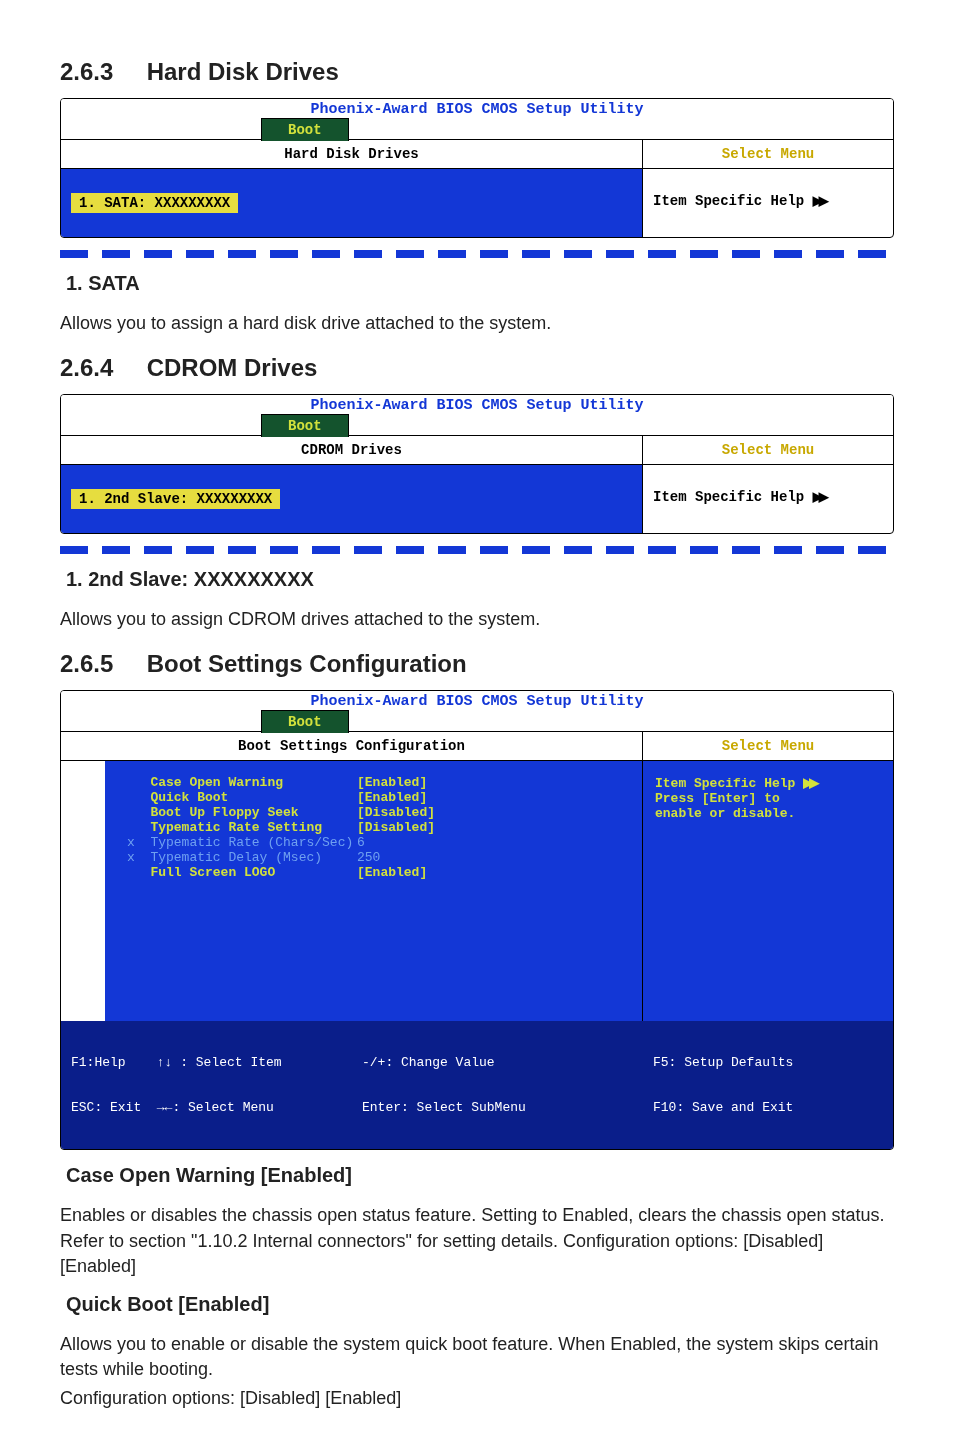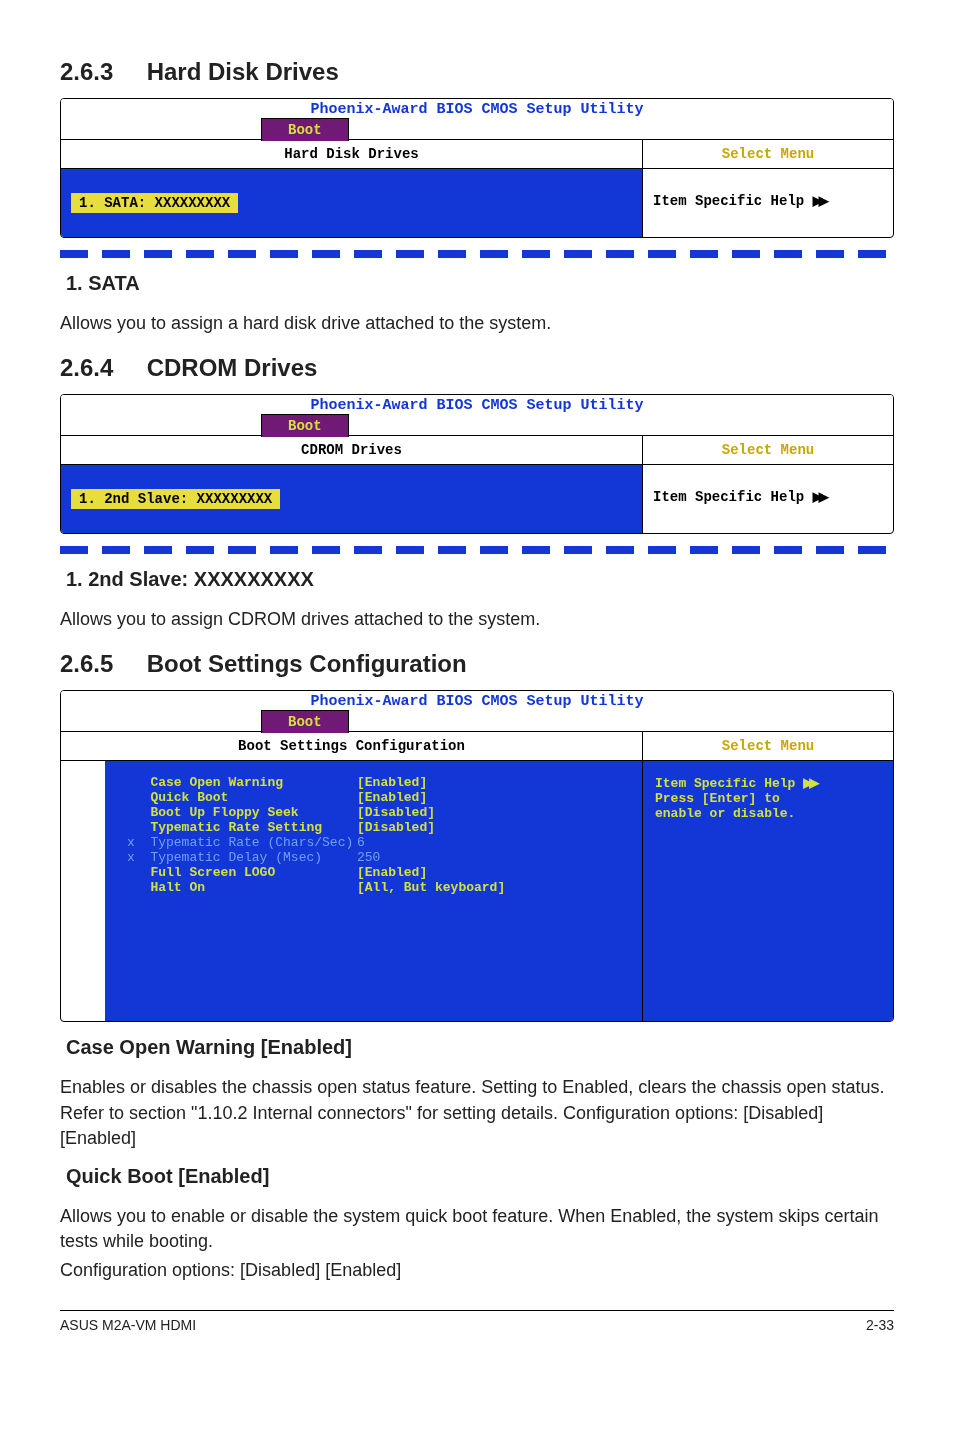--- a/index.html
+++ b/index.html
@@ -46,21 +46,21 @@
   }
   .tab-row {
     background: #fff;
     height: 22px;
     position: relative;
     border-bottom: 1px solid #000;
   }
   .tab {
     position: relative;
     display: inline-block;
-    background: #701a75;
+    background: #14532d;
     color: #d2e13c;
     font-weight: bold;
     font-size: 14px;
     padding: 3px 26px;
     margin-left: 200px;
     border: 1px solid #000;
     border-bottom: none;
   }
   .split-row {
     display: flex;
@@ -259,31 +259,41 @@
           <span class="v"> 6</span>
         </div>
         <div class="kv dim">
           <span class="k">x  Typematic Delay (Msec)</span>
           <span class="v"> 250</span>
         </div>
         <div class="kv bold-yellow">
           <span class="k">   Full Screen LOGO</span>
           <span class="v">[Enabled]</span>
         </div>
-        <div class="kv bold-yellow">
-          <span class="k">   Halt On</span>
-          <span class="v">[All, But keyboard]</span>
-        </div>
       </div>
     <div class="big-right bold-yellow">
       <div><span>Item Specific Help </span><span class="ff-icon">▶▶</span></div>
       <div>Press [Enter] to</div>
       <div>enable or disable.</div>
     </div>
   </div>
+  <div class="bios-footer">
+    <div class="col">
+      <div>F1:Help    ↑↓ : Select Item</div>
+      <div>ESC: Exit  →←: Select Menu</div>
+    </div>
+    <div class="col">
+      <div>-/+: Change Value</div>
+      <div>Enter: Select SubMenu</div>
+    </div>
+    <div class="col col3">
+      <div>F5: Setup Defaults</div>
+      <div>F10: Save and Exit</div>
+    </div>
+  </div>
 </div>
 
 <h3 class="sub-heading">Case Open Warning [Enabled]</h3>
 <p class="body-text">Enables or disables the chassis open status feature. Setting to Enabled, clears the chassis open status. Refer to section "1.10.2 Internal connectors" for setting details. Configuration options: [Disabled] [Enabled]</p>
 
 <h3 class="sub-heading">Quick Boot [Enabled]</h3>
 <p class="body-text">Allows you to enable or disable the system quick boot feature. When Enabled, the system skips certain tests while booting.</p>
 <p class="body-text" style="margin-top:-10px;">Configuration options: [Disabled] [Enabled]</p>
 
 <div class="page-footer">

